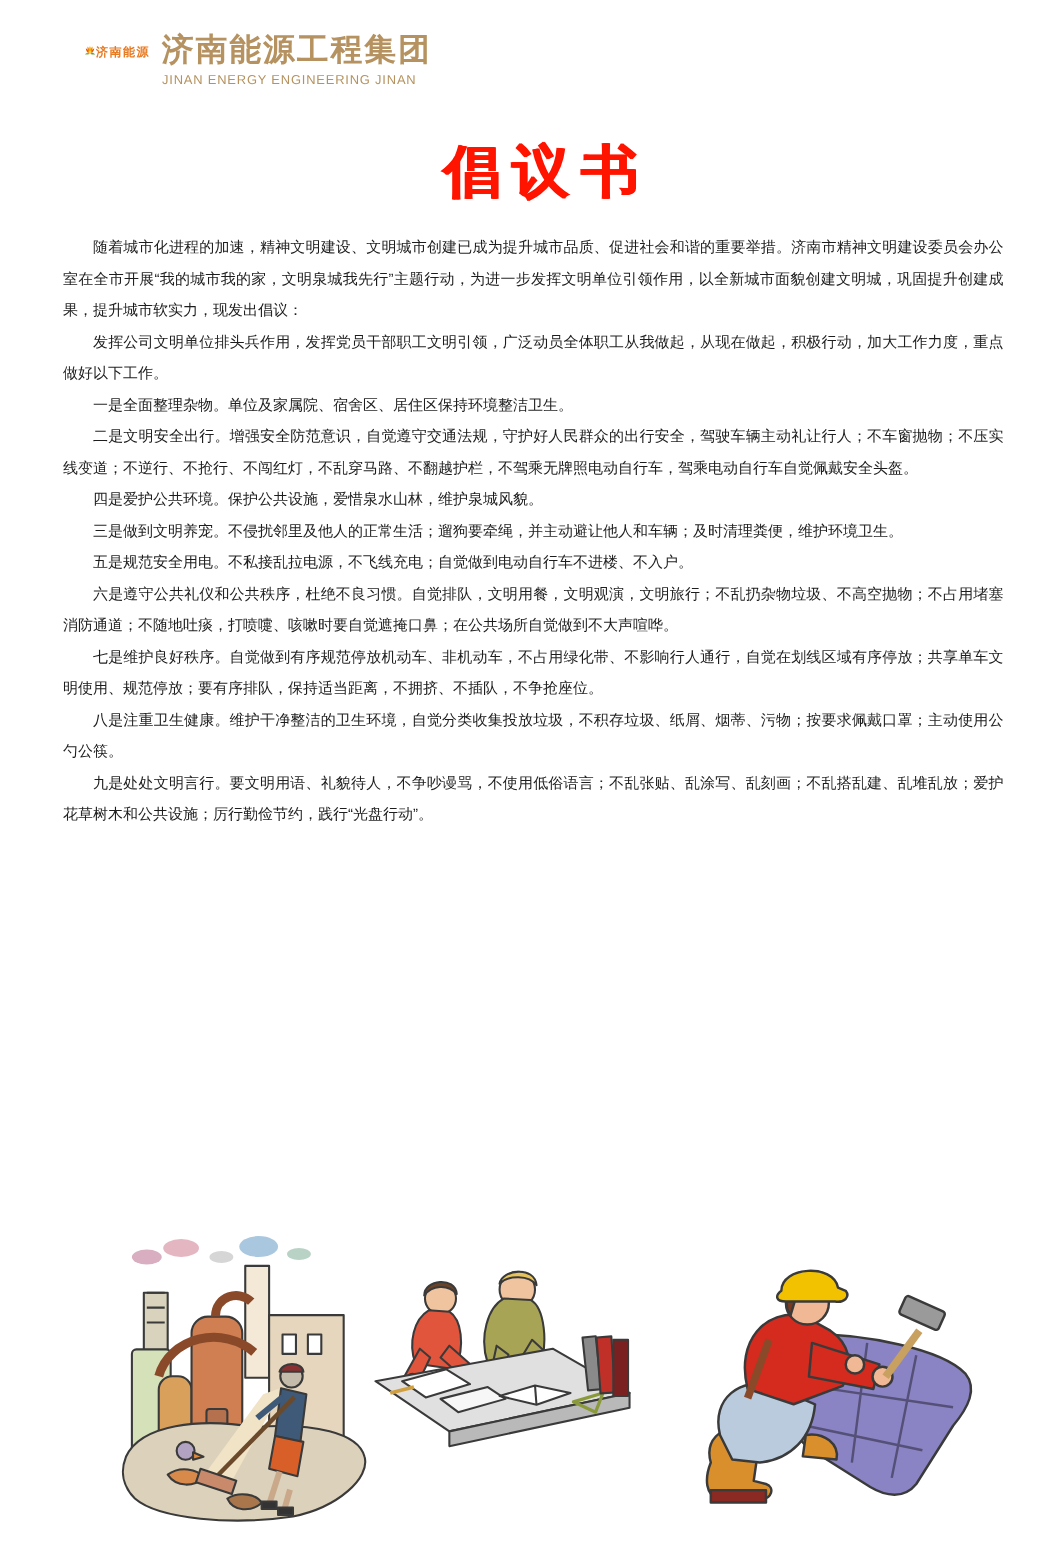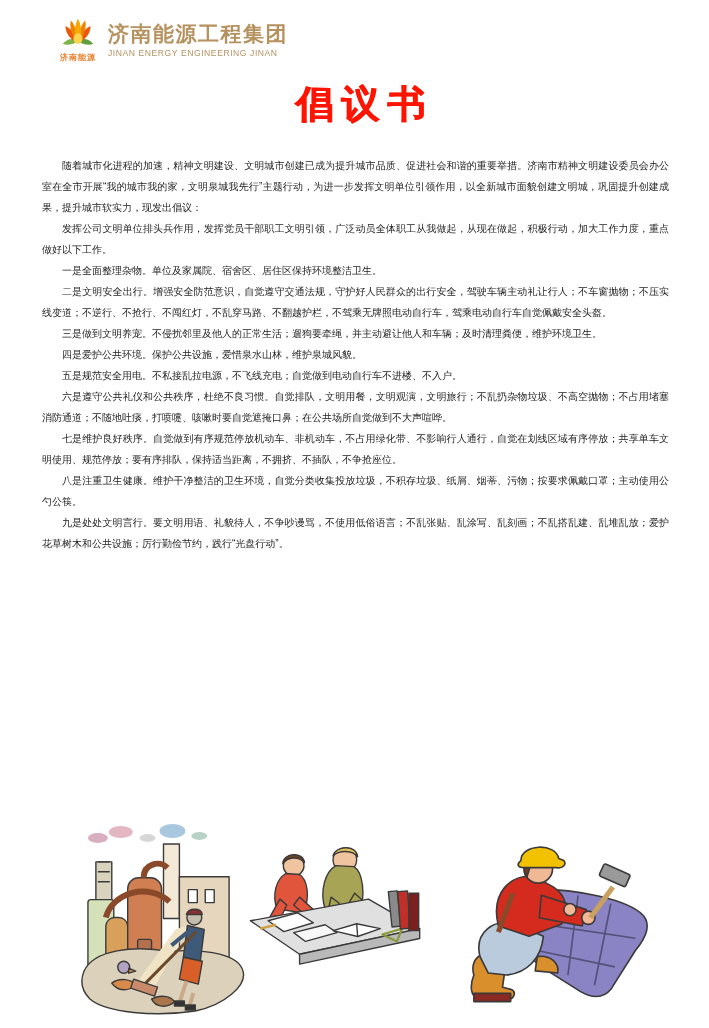--- a/index.html
+++ b/index.html
@@ -3,38 +3,38 @@
 <meta charset="utf-8">
 <style>
   html,body{margin:0;padding:0;background:#ffffff;}
   .page{
     position:relative;width:709px;height:1028px;margin:0 auto;
     background:#fff;overflow:hidden;
     font-family:"Liberation Sans",sans-serif;
   }
   
   .brand{position:absolute;top:17px;left:56px;display:flex;align-items:flex-start;}
-  .logo-mark{display:flex;flex-direction:column;align-items:center;width:44px;}
+  .logo-mark{display:flex;flex-direction:row;align-items:center;width:44px;}
   .logo-mark svg{width:36px;height:34px;display:block;}
   .logo-caption{
     font-size:8px;font-weight:bold;color:var(--logo-orange,#e87a22);
     letter-spacing:1px;margin-top:1px;white-space:nowrap;
   }
   .brand-text{margin-left:8px;padding-top:5px;}
   .brand-cn{
     font-size:21px;font-weight:bold;color:var(--brand-gold,#b5925f);
     letter-spacing:1.5px;line-height:1.1;
   }
   .brand-en{
     font-size:8.6px;color:var(--brand-gold,#b5925f);
     letter-spacing:0.55px;margin-top:3px;white-space:nowrap;
   }
   
   .doc-title{
-    position:absolute;top:76px;left:0;right:0;margin:3px;
+    position:absolute;top:76px;left:0;right:0;margin:13px;
     text-align:center;color:var(--title-red,#ff0000);
     font-size:38px;font-weight:900;letter-spacing:8px;
     text-shadow:0.6px 0 0 currentColor,-0.6px 0 0 currentColor;
     padding-left:20px;
   }
   
   .body-text{
     position:absolute;top:155px;left:42px;width:627px;
     color:var(--body-text,#1d1d1d);
     font-size:10px;line-height:21px;text-align:justify;
@@ -75,22 +75,22 @@
     </div>
   </header>
 
   <h1 class="doc-title">倡议书</h1>
 
   <main class="body-text">
     <p>随着城市化进程的加速，精神文明建设、文明城市创建已成为提升城市品质、促进社会和谐的重要举措。济南市精神文明建设委员会办公室在全市开展“我的城市我的家，文明泉城我先行”主题行动，为进一步发挥文明单位引领作用，以全新城市面貌创建文明城，巩固提升创建成果，提升城市软实力，现发出倡议：</p>
     <p>发挥公司文明单位排头兵作用，发挥党员干部职工文明引领，广泛动员全体职工从我做起，从现在做起，积极行动，加大工作力度，重点做好以下工作。</p>
     <p>一是全面整理杂物。单位及家属院、宿舍区、居住区保持环境整洁卫生。</p>
     <p>二是文明安全出行。增强安全防范意识，自觉遵守交通法规，守护好人民群众的出行安全，驾驶车辆主动礼让行人；不车窗抛物；不压实线变道；不逆行、不抢行、不闯红灯，不乱穿马路、不翻越护栏，不驾乘无牌照电动自行车，驾乘电动自行车自觉佩戴安全头盔。</p>
+    <p>四是爱护公共环境。保护公共设施，爱惜泉水山林，维护泉城风貌。</p>
     <p>三是做到文明养宠。不侵扰邻里及他人的正常生活；遛狗要牵绳，并主动避让他人和车辆；及时清理粪便，维护环境卫生。</p>
-    <p>四是爱护公共环境。保护公共设施，爱惜泉水山林，维护泉城风貌。</p>
     <p>五是规范安全用电。不私接乱拉电源，不飞线充电；自觉做到电动自行车不进楼、不入户。</p>
     <p>六是遵守公共礼仪和公共秩序，杜绝不良习惯。自觉排队，文明用餐，文明观演，文明旅行；不乱扔杂物垃圾、不高空抛物；不占用堵塞消防通道；不随地吐痰，打喷嚏、咳嗽时要自觉遮掩口鼻；在公共场所自觉做到不大声喧哗。</p>
     <p>七是维护良好秩序。自觉做到有序规范停放机动车、非机动车，不占用绿化带、不影响行人通行，自觉在划线区域有序停放；共享单车文明使用、规范停放；要有序排队，保持适当距离，不拥挤、不插队，不争抢座位。</p>
     <p>八是注重卫生健康。维护干净整洁的卫生环境，自觉分类收集投放垃圾，不积存垃圾、纸屑、烟蒂、污物；按要求佩戴口罩；主动使用公勺公筷。</p>
     <p>九是处处文明言行。要文明用语、礼貌待人，不争吵谩骂，不使用低俗语言；不乱张贴、乱涂写、乱刻画；不乱搭乱建、乱堆乱放；爱护花草树木和公共设施；厉行勤俭节约，践行“光盘行动”。</p>
   </main>
 
   <div class="illos">
 
     <svg class="illo illo-clean" viewBox="0 0 175 195" aria-hidden="true">

